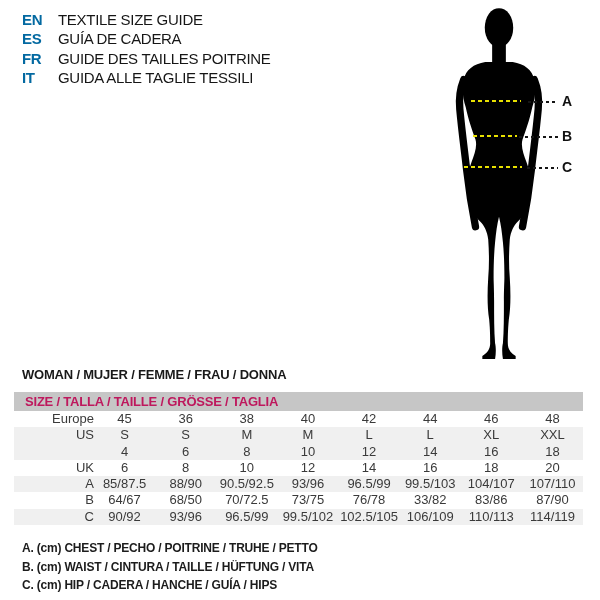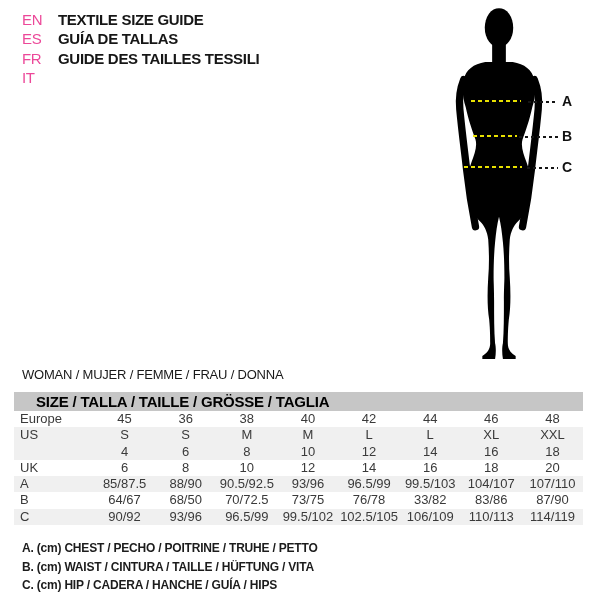--- a/index.html
+++ b/index.html
@@ -8,73 +8,74 @@
     --yellow:#e8e000;
     --ink:#222;
   }
   html,body{margin:0;padding:0;}
   body{font-family:"Liberation Sans","DejaVu Sans",sans-serif;background:#fff;}
   .page{position:relative;width:600px;height:600px;background:#fff;overflow:hidden;}
 
   
   .lang-block{position:absolute;left:22px;top:10px;}
   .lang-row{display:flex;height:19.3px;align-items:center;}
-  .lang-code{width:36px;font-size:15px;font-weight:400;color:#ec4899;letter-spacing:-0.3px;}
-  .lang-text{font-size:15px;font-weight:700;color:#161616;letter-spacing:-0.3px;white-space:nowrap;}
+  .lang-code{width:36px;font-size:15px;font-weight:700;color:#0369a1;letter-spacing:-0.3px;}
+  .lang-text{font-size:15px;font-weight:400;color:#161616;letter-spacing:-0.3px;white-space:nowrap;}
 
   
   .figure{position:absolute;left:450px;top:5px;width:98px;height:362px;}
   .figure svg{display:block;}
   .figure path,.figure ellipse,.figure rect{fill:#000;}
   .figure .arm{fill:none;stroke:#000;stroke-width:7.5;stroke-linecap:round;}
 
   .yline{position:absolute;height:2px;z-index:3;
     background:repeating-linear-gradient(90deg,var(--yellow) 0 4px,transparent 4px 7px);}
   .dline{position:absolute;height:2px;z-index:3;
     background:repeating-linear-gradient(90deg,#151515 0 3px,transparent 3px 6px);}
   .measure-label{position:absolute;font-size:14px;font-weight:600;color:#111;z-index:3;}
 
   
-  .gender-line{position:absolute;left:22px;top:367px;font-size:13px;font-weight:400;
+  .gender-line{position:absolute;left:22px;top:367px;font-size:13px;font-weight:700;
     color:#191919;letter-spacing:-0.2px;}
 
   
   .size-table{position:absolute;left:14px;top:392px;width:569px;border-collapse:collapse;
     table-layout:fixed;font-size:13px;color:#3a3a3a;}
-  .size-table thead td{background:var(--header-bg);height:17px;font-weight:700;color:#000000;
-    padding-left:22px;letter-spacing:-0.2px;font-size:15px;}
+  .size-table thead td{background:var(--header-bg);height:17px;font-weight:700;color:#be185d;
+    padding-left:11px;letter-spacing:-0.2px;font-size:13px;}
   .size-table tbody td{height:16.3px;text-align:center;padding:0;line-height:16.3px;white-space:nowrap;}
-  .size-table tbody td.row-label{text-align:left;padding-left:6px;}
+  .size-table tbody td.row-label{text-align:right;padding-left:6px;}
   .size-table tr.shaded td{background:var(--stripe-bg);}
 
   
   .legend{position:absolute;left:22px;top:539px;}
   .legend-line{font-size:12px;font-weight:700;color:#1c1c1c;line-height:18.5px;
     letter-spacing:-0.2px;white-space:nowrap;}
 </style>
 </head>
 <body>
 
 <div class="page">
 
   <section class="lang-block">
     <div class="lang-row">
       <span class="lang-code">EN</span>
       <span class="lang-text">TEXTILE SIZE GUIDE</span>
     </div>
     <div class="lang-row">
       <span class="lang-code">ES</span>
-      <span class="lang-text">GUÍA DE TALLAS</span>
+      <span class="lang-text">GUÍA DE CADERA</span>
     </div>
     <div class="lang-row">
       <span class="lang-code">FR</span>
-      <span class="lang-text">GUIDE DES TAILLES TESSILI</span>
+      <span class="lang-text">GUIDE DES TAILLES POITRINE</span>
     </div>
     <div class="lang-row">
       <span class="lang-code">IT</span>
+      <span class="lang-text">GUIDA ALLE TAGLIE TESSILI</span>
     </div>
   </section>
 
   <div class="figure">
     <svg viewBox="0 0 100 365" width="98" height="362">
       <ellipse cx="50" cy="21" rx="14.5" ry="20"></ellipse>
       <rect x="43" y="30" width="14" height="27"></rect>
       <path d="M36,56
         C24,58 16,64 14,74 C12,83 13,93 16,102 C19,116 23,127 26,135
         C28,142 25,150 22,158 C19,166 17,176 18,188 C19,202 24,212 31,219

